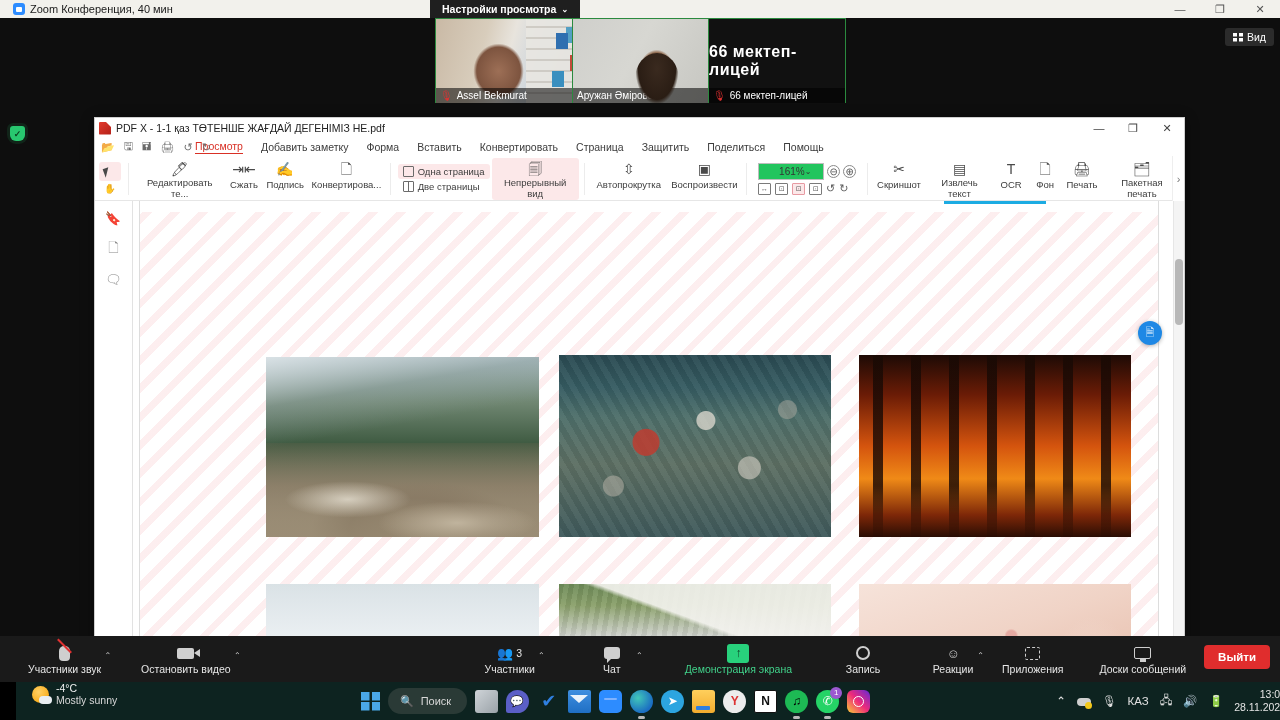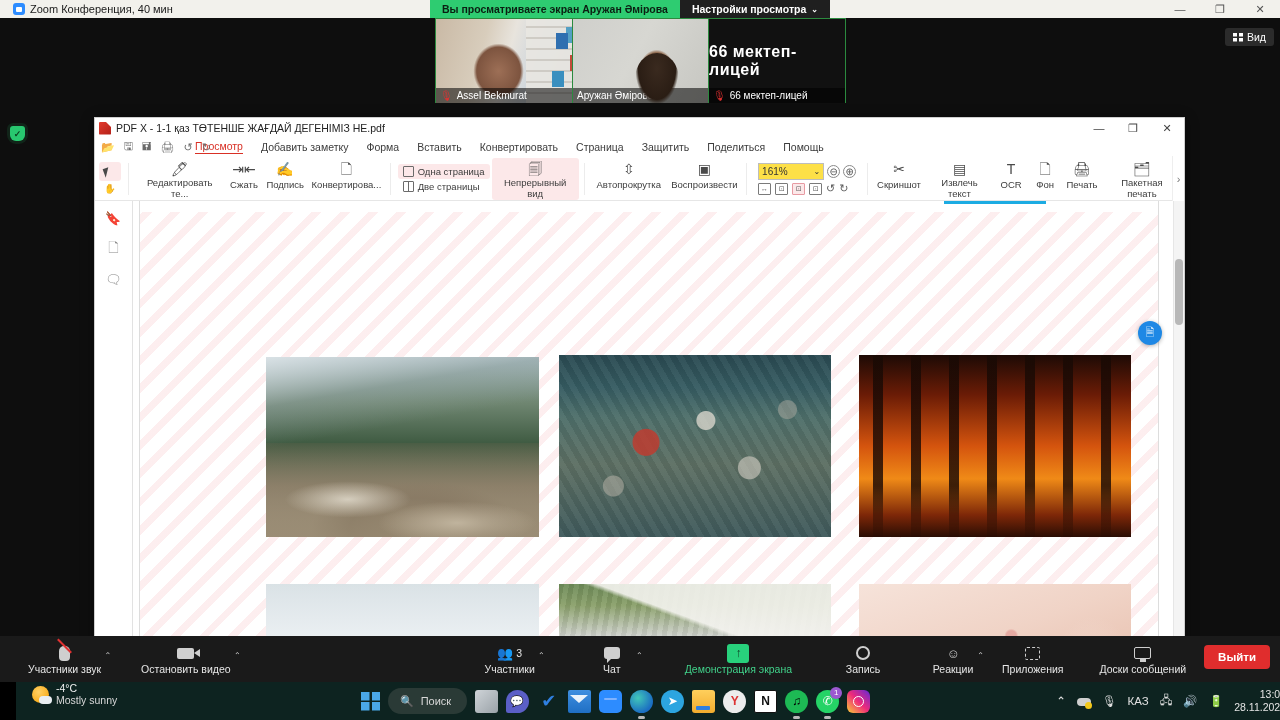--- a/index.html
+++ b/index.html
@@ -190,23 +190,23 @@
   }
   .cursor-ic {
     width: 0; height: 0; border-left: 6px solid #4a4a4a; border-bottom: 9px solid transparent;
     transform: rotate(-20deg); margin: 4px 0 2px 0;
   }
 
   .zoomfield {
     display: flex; align-items: center; gap: 3px; padding: 0 4px;
   }
   .zoom-select {
-    width: 66px; height: 17px; border: 1px solid #bdbdbd; background: #fde047;
+    width: 66px; height: 17px; border: 1px solid #bdbdbd; background: #22c55e;
     font-size: 10px; color: #333; display: flex; align-items: center;
-    padding: 0 3px; justify-content: space-between;
+    padding: 0 20px; justify-content: space-between;
   }
   .circ-btn {
     width: 13px; height: 13px; border-radius: 50%; border: 1px solid #8a8a8a;
     color: #555; font-size: 10px; display: flex; align-items: center;
     justify-content: center; line-height: 1;
   }
   .fitrow { display: flex; align-items: center; gap: 4px; padding: 2px 4px 0 4px; }
   .fit-ic {
     width: 13px; height: 12px; border: 1px solid #7a7a7a; border-radius: 1px;
     display: flex; align-items: center; justify-content: center;
@@ -518,21 +518,20 @@
       <span class="zoom-topbar-title">Zoom Конференция, 40 мин</span>
     </div>
     <div class="win-ctrls">
       <div class="win-ctrl">—</div>
       <div class="win-ctrl">❐</div>
       <div class="win-ctrl close">✕</div>
     </div>
   </div>
 
   <div class="zoom-sharebar">
-    <div class="sharebar-green">Вы просматриваете экран Аружан Әмірова</div>
     <div class="sharebar-dark">
       <span>Настройки просмотра</span>
       <span class="caret-small">⌄</span>
     </div>
   </div>
 
   <div class="zoom-stage">
 
     <div class="shield-badge">✓</div>
 

